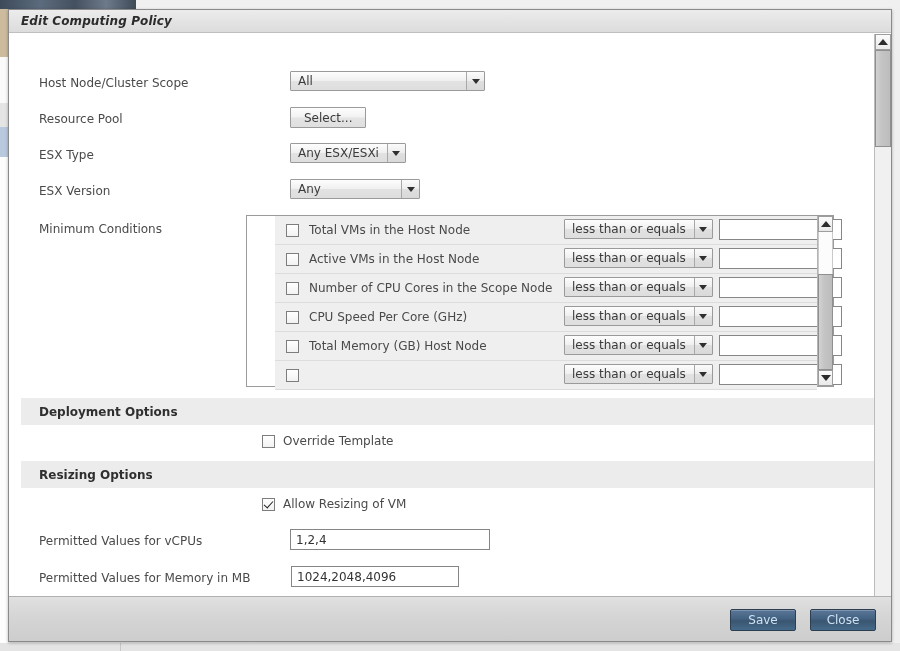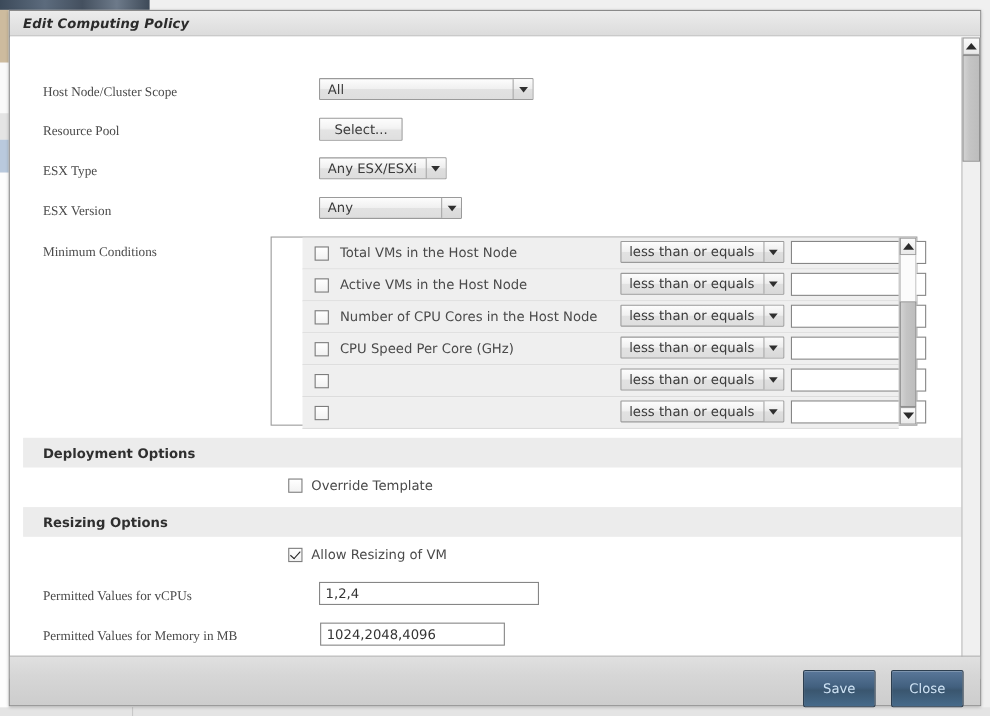--- a/index.html
+++ b/index.html
@@ -103,21 +103,20 @@
     width: 870px;
     height: 36px;
   }
   .flabel {
     position: absolute;
     left: 30px;
     top: 10px;
     color: #4a4a4a;
     font-size: 12px;
     white-space: nowrap;
-    font-family: Liberation Serif, serif;
   }
   .fctl { position: absolute; left: 237px; top: 5px; padding-left: 44px; }
 
   
   .select {
     display: inline-flex;
     align-items: stretch;
     height: 20px;
     border: 1px solid #9a9a9a;
     background: linear-gradient(180deg,#fdfdfd 0%,#f0f0f0 48%,#e2e2e2 52%,#dedede 100%);
@@ -317,21 +316,21 @@
     position: absolute;
     left: 0; bottom: 0;
     width: 882px; height: 45px;
     background: linear-gradient(180deg,#e0e0e0 0%,#d6d6d6 40%,#cdcdcd 100%);
     border-top: 1px solid #b0b0b0;
     box-sizing: border-box;
   }
   .btn-primary {
     position: absolute;
     top: 12px;
-    height: 34px;
+    height: 22px;
     width: 66px;
     border: 1px solid #2c3e50;
     border-radius: 2px;
     background: linear-gradient(180deg,#5a7799 0%,#42607f 45%,#3a566f 55%,#466a8a 100%);
     color: #cfe3f5;
     font-family: inherit;
     font-size: 12px;
     cursor: default;
     box-shadow: inset 0 1px 0 rgba(255,255,255,.22);
   }
@@ -428,21 +427,21 @@
               <div class="cop"><div class="select">
                   <span class="sel-text">less than or equals</span>
                   <span class="sel-arrow">
                     <span class="caret"></span>
                   </span>
                 </div></div>
               <input class="txtinput cval" type="text" value="" style="">
             </div>
             <div class="cond-row">
               <span class="cbox cb"></span>
-              <span class="clabel">Number of CPU Cores in the Host Node</span>
+              <span class="clabel">Number of CPU Cores in the Scope Node</span>
               <div class="cop"><div class="select">
                   <span class="sel-text">less than or equals</span>
                   <span class="sel-arrow">
                     <span class="caret"></span>
                   </span>
                 </div></div>
               <input class="txtinput cval" type="text" value="" style="">
             </div>
             <div class="cond-row">
               <span class="cbox cb"></span>
@@ -450,20 +449,21 @@
               <div class="cop"><div class="select">
                   <span class="sel-text">less than or equals</span>
                   <span class="sel-arrow">
                     <span class="caret"></span>
                   </span>
                 </div></div>
               <input class="txtinput cval" type="text" value="" style="">
             </div>
             <div class="cond-row">
               <span class="cbox cb"></span>
+              <span class="clabel">Total Memory (GB) Host Node</span>
               <div class="cop"><div class="select">
                   <span class="sel-text">less than or equals</span>
                   <span class="sel-arrow">
                     <span class="caret"></span>
                   </span>
                 </div></div>
               <input class="txtinput cval" type="text" value="" style="">
             </div>
             <div class="cond-row">
               <span class="cbox cb"></span>

